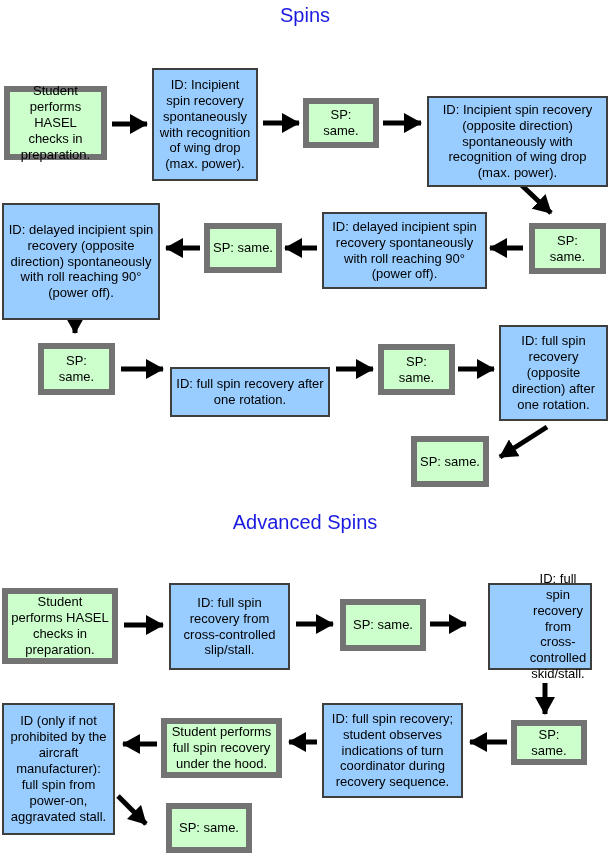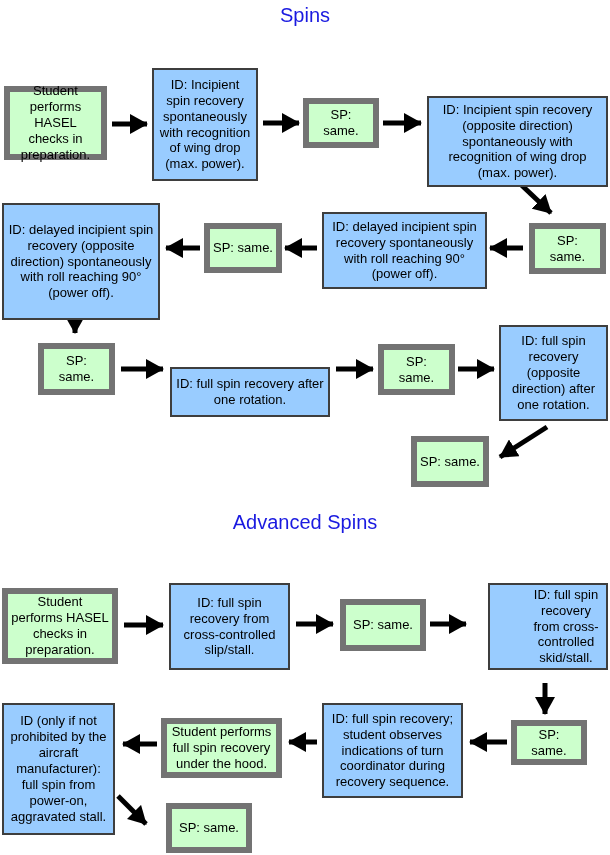--- a/index.html
+++ b/index.html
@@ -91,20 +91,20 @@
   <div class="box blue" style="left:170px;top:344px;width:160px;height:50px;margin-top:23px;">ID: full spin recovery after one rotation.</div>
   <div class="box green" style="left:378px;top:344px;width:77px;height:51px;">SP: same.</div>
   <div class="box blue" style="left:499px;top:325px;width:109px;height:96px;">ID: full spin recovery (opposite direction) after one rotation.</div>
   <div class="box green" style="left:411px;top:436px;width:78px;height:51px;">SP: same.</div>
 
   <div class="section-title" style="top:511px;">Advanced Spins</div>
 
   <div class="box green" style="left:2px;top:588px;width:116px;height:76px;">Student performs HASEL checks in preparation.</div>
   <div class="box blue" style="left:169px;top:583px;width:121px;height:87px;">ID: full spin recovery from cross-controlled slip/stall.</div>
   <div class="box green" style="left:340px;top:599px;width:86px;height:52px;">SP: same.</div>
-  <div class="box blue" style="left:488px;top:583px;width:120px;height:87px;padding-left:39px;">ID: full spin recovery from cross-controlled skid/stall.</div>
+  <div class="box blue" style="left:488px;top:583px;width:104px;height:87px;padding-left:39px;">ID: full spin recovery from cross-controlled skid/stall.</div>
   <div class="box green" style="left:511px;top:720px;width:76px;height:45px;">SP: same.</div>
   <div class="box blue" style="left:322px;top:703px;width:141px;height:95px;">ID: full spin recovery; student observes indications of turn coordinator during recovery sequence.</div>
   <div class="box blue" style="left:2px;top:703px;width:113px;height:132px;">ID (only if not prohibited by the aircraft manufacturer): full spin from power-on, aggravated stall.</div>
   <div class="box green" style="left:161px;top:718px;width:121px;height:60px;">Student performs full spin recovery under the hood.</div>
   <div class="box green" style="left:166px;top:803px;width:86px;height:50px;">SP: same.</div>
 
 </div>
 
 </body></html>

